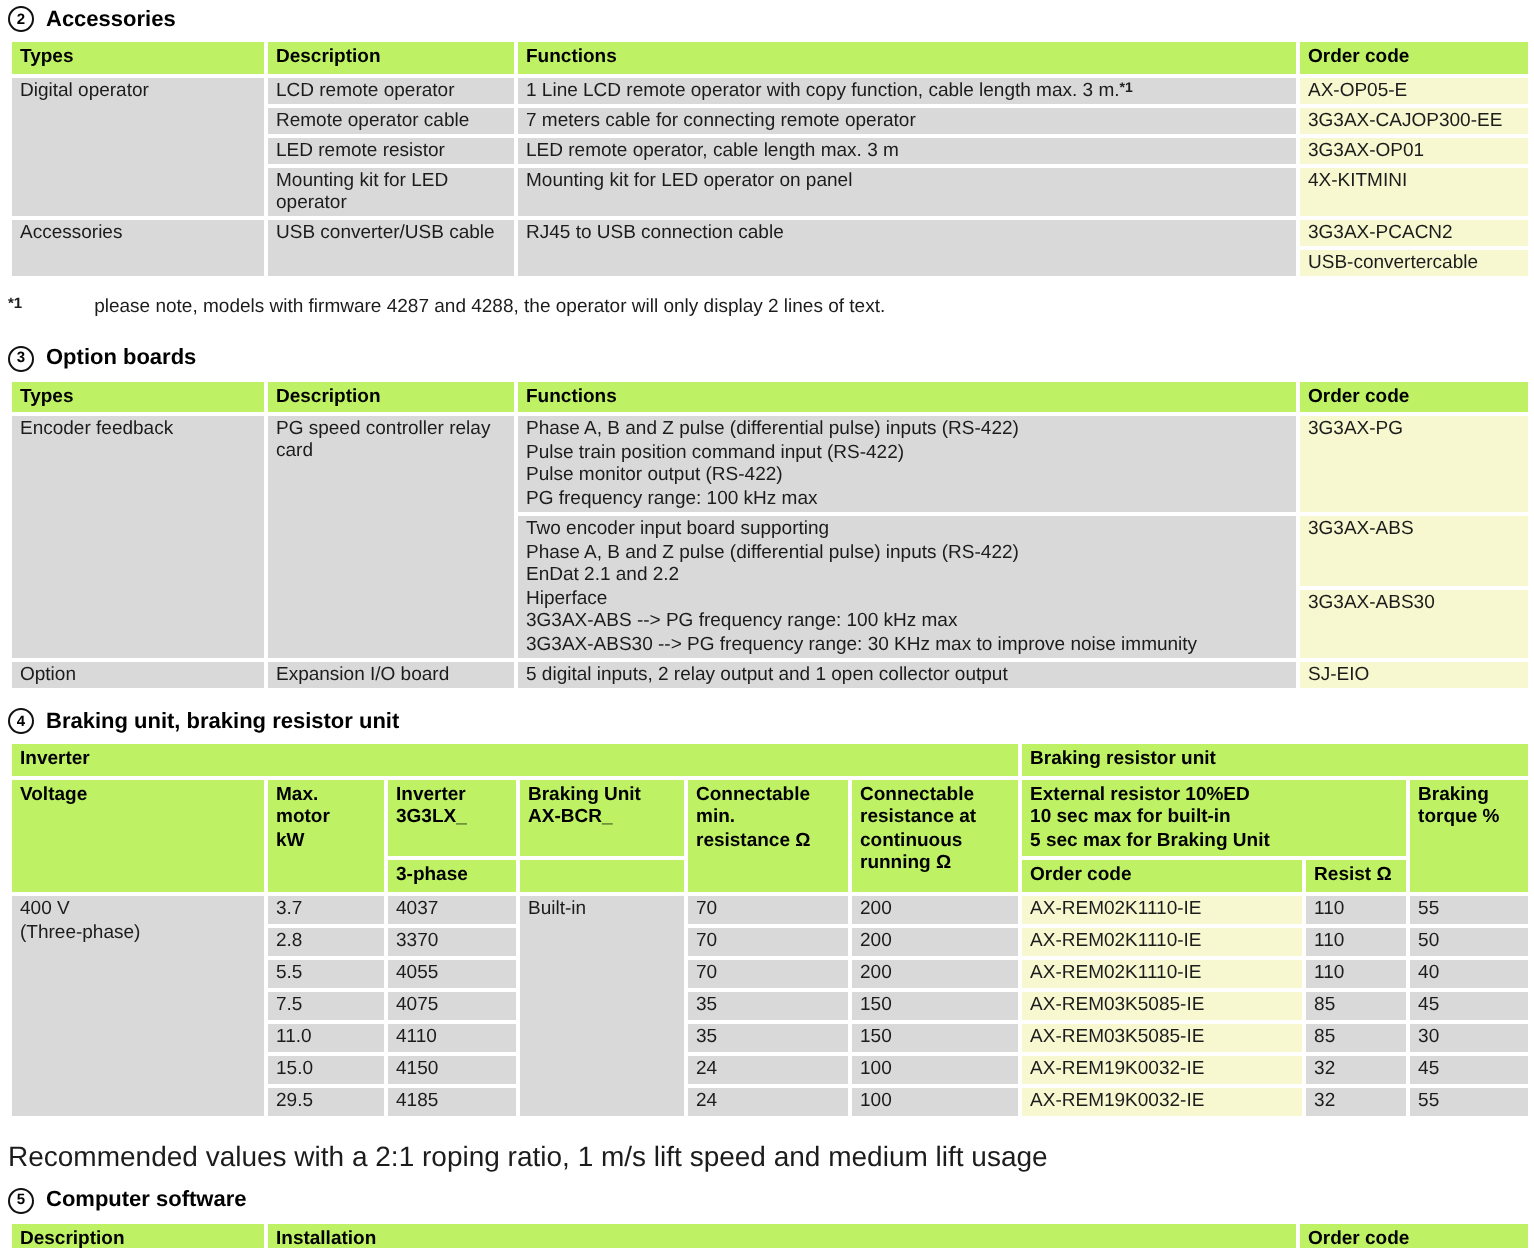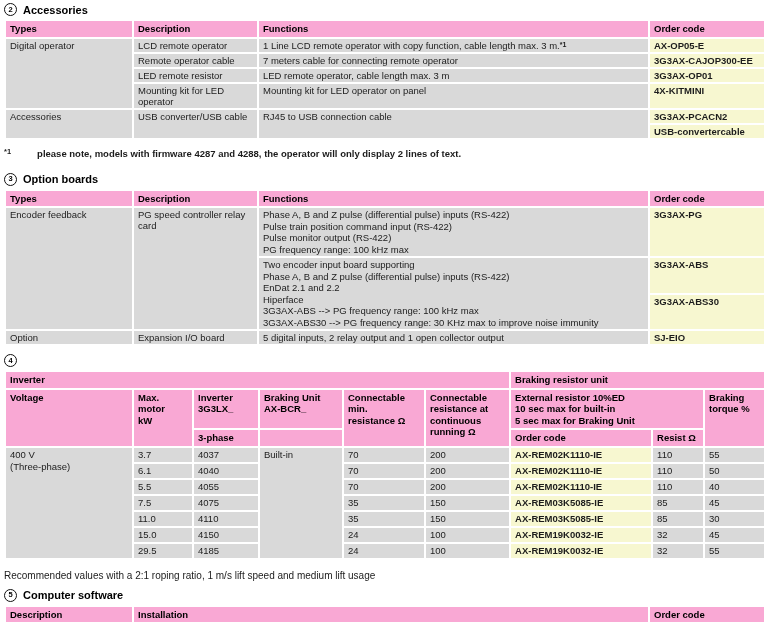--- a/index.html
+++ b/index.html
@@ -26,37 +26,37 @@
   }
   th,td{
     border:2px solid #fff;
     vertical-align:top;text-align:left;
     padding:1px 4px;
     font-size:9.5px;line-height:11px;
     overflow:hidden;white-space:pre-line;
     color:#1c1c1c;
   }
   thead th{
-    background:#f9a8d4;color:#000;font-weight:bold;
+    background:#bef264;color:#000;font-weight:bold;
     padding:2px 4px;line-height:11.5px;margin-left:23px;
   }
   tbody td{background:#d9d9d9;height:11px;}
-  td.order, th.order-sub{white-space:pre-line;font-weight:bold;}
+  td.order, th.order-sub{white-space:pre-line;}
   td.order{background:#f7f7d0;}
   .ml{line-height:11.5px;}
   .fnote{
     margin:8px 0 0 4px;font-size:9.5px;color:#1c1c1c;
   }
   .fnote .mk{font-size:7.5px;font-weight:bold;vertical-align:top;position:relative;top:-1px;}
-  .fnote .tx{margin-left:26px;font-weight:bold;}
+  .fnote .tx{margin-left:36px;}
   .gap14{margin-top:14px;}
   .gap8{margin-top:8px;}
   .braking tbody td{height:12px;line-height:12px;}
   .braking thead th.band{height:11px;}
-  .note-line{margin:10px 0 0 4px;font-size:10px;color:#1c1c1c;}
+  .note-line{margin:10px 0 0 4px;font-size:14px;color:#1c1c1c;}
   sup.fn{font-size:7px;vertical-align:top;position:relative;top:-1px;font-weight:bold;}
 </style>
 </head>
 <body>
 
 <div class="page">
 
   <h2 class="sec-title" style="padding-top:3px;">
     <span class="circ">2</span>
     <span>Accessories</span>
@@ -159,20 +159,21 @@
         <td>Option</td>
         <td>Expansion I/O board</td>
         <td>5 digital inputs, 2 relay output and 1 open collector output</td>
         <td class="order">SJ-EIO</td>
       </tr>
     </tbody>
   </table>
 
   <h2 class="sec-title gap8">
     <span class="circ">4</span>
+    <span>Braking unit, braking resistor unit</span>
   </h2>
   <table class="braking">
     <colgroup>
       <col style="width:128px">
         <col style="width:60px">
         <col style="width:66px">
         <col style="width:84px">
       <col style="width:82px">
         <col style="width:85px">
         <col style="width:142px">
@@ -218,22 +219,22 @@
         <td>3.7</td>
         <td>4037</td>
         <td rowspan="7">Built-in</td>
         <td>70</td>
         <td>200</td>
         <td class="order">AX-REM02K1110-IE</td>
         <td>110</td>
         <td>55</td>
       </tr>
       <tr>
-        <td>6.1</td>
-        <td>4040</td>
+        <td>2.8</td>
+        <td>3370</td>
         <td>70</td>
         <td>200</td>
         <td class="order">AX-REM02K1110-IE</td>
         <td>110</td>
         <td>50</td>
       </tr>
       <tr>
         <td>5.5</td>
         <td>4055</td>
         <td>70</td>

